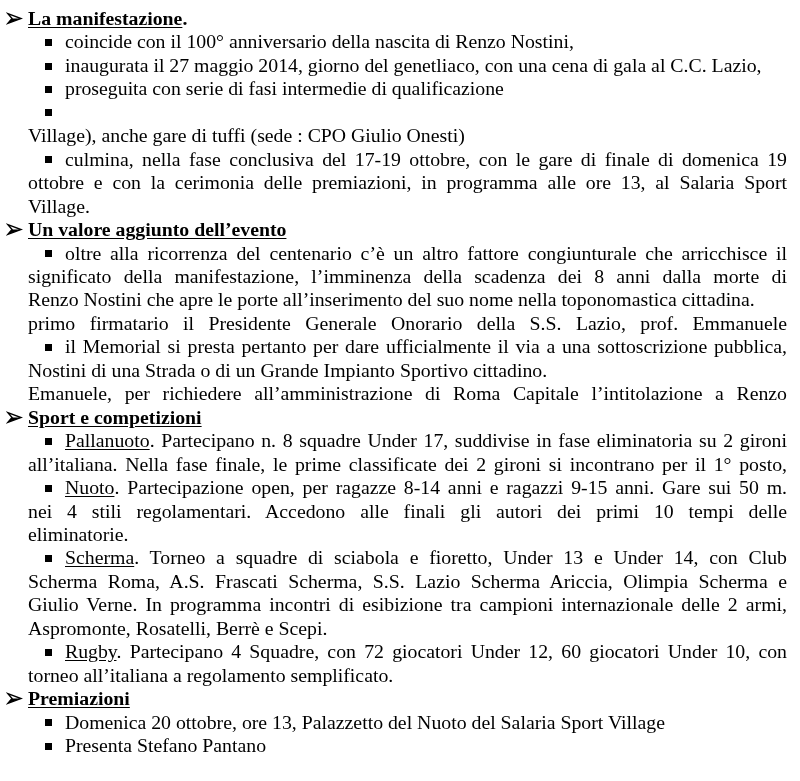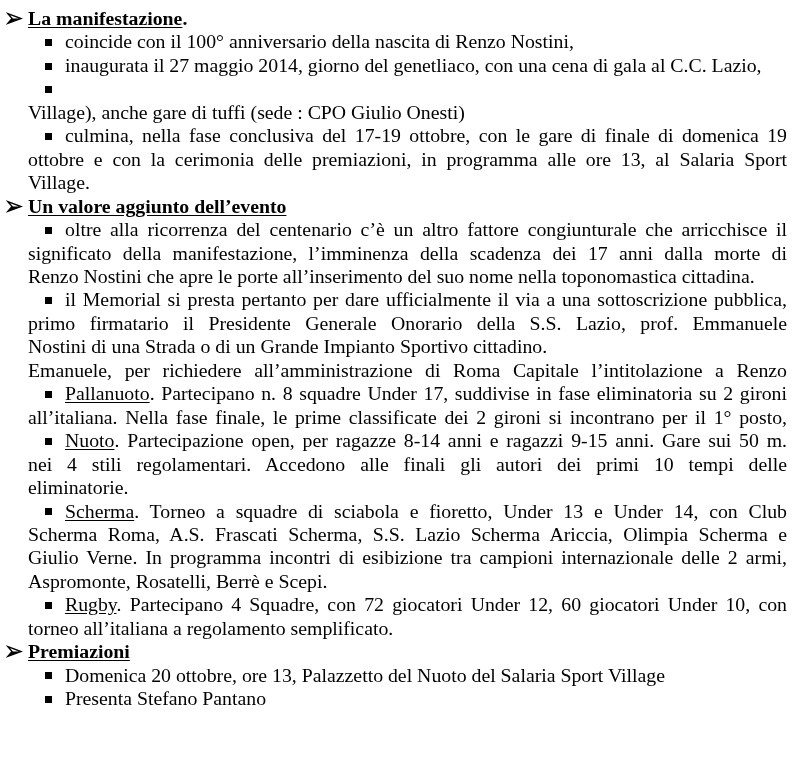--- a/index.html
+++ b/index.html
@@ -44,38 +44,45 @@
 
 <div class="page" id="doc-root">
     <div class="sec-heading line"><span class="arrow-bullet">
         <svg viewBox="0 0 18 15" width="17" height="15">
           <path d="M2 2.4 L16 7.5 L2 12.6 L6.4 7.5 Z" fill="#ffffff" stroke="#000000" stroke-width="1.5" stroke-linejoin="miter"></path>
           <path d="M6.4 7.5 L16 7.5 L2 12.6 Z" fill="#000000"></path>
         </svg>
       </span><span class="htext">La manifestazione</span><span>.</span></div>
     <div class="line first"><span class="bullet-box"><span class="sq"></span></span><span>coincide con il 100° anniversario della nascita di Renzo Nostini,</span></div>
     <div class="line first"><span class="bullet-box"><span class="sq"></span></span><span>inaugurata il 27 maggio 2014, giorno del genetliaco, con una cena di gala al C.C. Lazio,</span></div>
+    <div class="line first"><span class="bullet-box"><span class="sq"></span></span><span>proseguita con serie di fasi intermedie di qualificazione</span></div>
     <div class="line first j"><span class="bullet-box"><span class="sq"></span></span></div>
     <div class="line"><span>Village), anche gare di tuffi (sede : CPO Giulio Onesti)</span></div>
     <div class="line first j"><span class="bullet-box"><span class="sq"></span></span><span>culmina, nella fase conclusiva del 17-19 ottobre, con le gare di finale di domenica 19</span></div>
     <div class="line j"><span>ottobre e con la cerimonia delle premiazioni, in programma alle ore 13, al Salaria Sport</span></div>
     <div class="line"><span>Village.</span></div>
     <div class="sec-heading line"><span class="arrow-bullet">
         <svg viewBox="0 0 18 15" width="17" height="15">
           <path d="M2 2.4 L16 7.5 L2 12.6 L6.4 7.5 Z" fill="#ffffff" stroke="#000000" stroke-width="1.5" stroke-linejoin="miter"></path>
           <path d="M6.4 7.5 L16 7.5 L2 12.6 Z" fill="#000000"></path>
         </svg>
       </span><span class="htext">Un valore aggiunto dell’evento</span></div>
     <div class="line first j"><span class="bullet-box"><span class="sq"></span></span><span>oltre alla ricorrenza del centenario c’è un altro fattore congiunturale che arricchisce il</span></div>
-    <div class="line j"><span>significato della manifestazione, l’imminenza della scadenza dei 17 anni dalla morte di</span></div>
+    <div class="line j"><span>significato della manifestazione, l’imminenza della scadenza dei 8 anni dalla morte di</span></div>
     <div class="line"><span>Renzo Nostini che apre le porte all’inserimento del suo nome nella toponomastica cittadina.</span></div>
+    <div class="line j"><span>primo firmatario il Presidente Generale Onorario della S.S. Lazio, prof. Emmanuele</span></div>
     <div class="line first j"><span class="bullet-box"><span class="sq"></span></span><span>il Memorial si presta pertanto per dare ufficialmente il via a una sottoscrizione pubblica,</span></div>
-    <div class="line j"><span>primo firmatario il Presidente Generale Onorario della S.S. Lazio, prof. Emmanuele</span></div>
     <div class="line"><span>Nostini di una Strada o di un Grande Impianto Sportivo cittadino.</span></div>
     <div class="line j"><span>Emanuele, per richiedere all’amministrazione di Roma Capitale l’intitolazione a Renzo</span></div>
+    <div class="sec-heading line"><span class="arrow-bullet">
+        <svg viewBox="0 0 18 15" width="17" height="15">
+          <path d="M2 2.4 L16 7.5 L2 12.6 L6.4 7.5 Z" fill="#ffffff" stroke="#000000" stroke-width="1.5" stroke-linejoin="miter"></path>
+          <path d="M6.4 7.5 L16 7.5 L2 12.6 Z" fill="#000000"></path>
+        </svg>
+      </span><span class="htext">Sport e competizioni</span></div>
     <div class="line first j"><span class="bullet-box"><span class="sq"></span></span><span class="lead">Pallanuoto</span><span>. Partecipano n. 8 squadre Under 17, suddivise in fase eliminatoria su 2 gironi</span></div>
     <div class="line j"><span>all’italiana. Nella fase finale, le prime classificate dei 2 gironi si incontrano per il 1° posto,</span></div>
     <div class="line first j"><span class="bullet-box"><span class="sq"></span></span><span class="lead">Nuoto</span><span>. Partecipazione open, per ragazze 8-14 anni e ragazzi 9-15 anni. Gare sui 50 m.</span></div>
     <div class="line j"><span>nei 4 stili regolamentari. Accedono alle finali gli autori dei primi 10 tempi delle</span></div>
     <div class="line"><span>eliminatorie.</span></div>
     <div class="line first j"><span class="bullet-box"><span class="sq"></span></span><span class="lead">Scherma</span><span>. Torneo a squadre di sciabola e fioretto, Under 13 e Under 14, con Club</span></div>
     <div class="line j"><span>Scherma Roma, A.S. Frascati Scherma, S.S. Lazio Scherma Ariccia, Olimpia Scherma e</span></div>
     <div class="line j"><span>Giulio Verne. In programma incontri di esibizione tra campioni internazionale delle 2 armi,</span></div>
     <div class="line"><span>Aspromonte, Rosatelli, Berrè e Scepi.</span></div>
     <div class="line first j"><span class="bullet-box"><span class="sq"></span></span><span class="lead">Rugby</span><span>. Partecipano 4 Squadre, con 72 giocatori Under 12, 60 giocatori Under 10, con</span></div>

